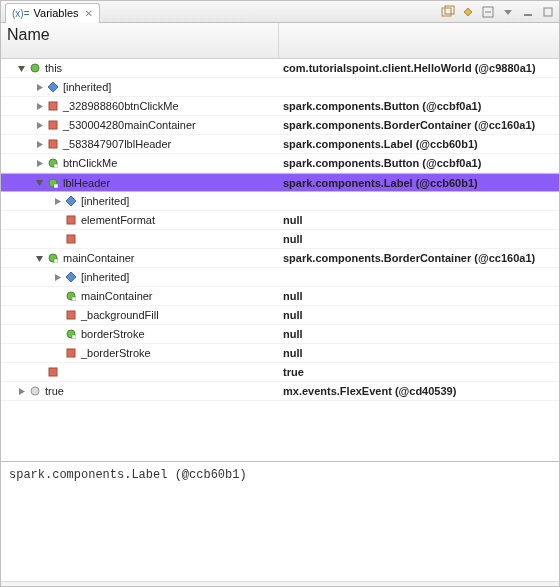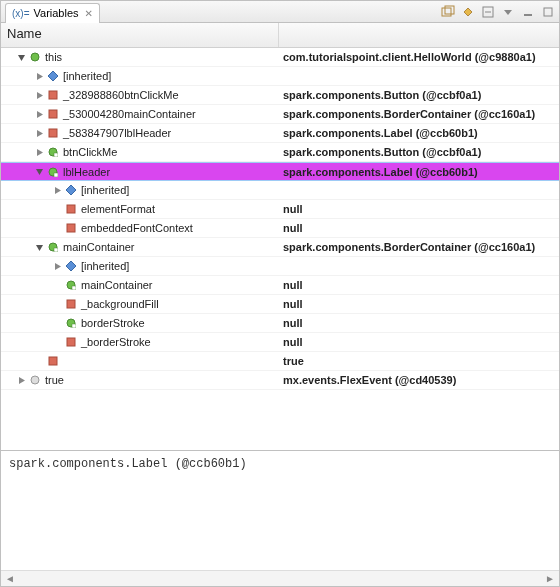--- a/index.html
+++ b/index.html
@@ -55,24 +55,24 @@
     width: 14px;
     height: 14px;
     display: inline-flex;
     align-items: center;
     justify-content: center;
     color: #777;
     font-size: 11px;
   }
   .header-row {
     display: flex;
-    height: 25px;
+    height: 36px;
     background: linear-gradient(#fafafa, #ececec);
     border-bottom: 1px solid #d0d0d0;
-    font-size: 13px;
+    font-size: 16px;
     color: #222;
   }
   .header-col {
     padding: 3px 6px;
     border-right: 1px solid #d8d8d8;
   }
   .col-name { flex: 0 0 278px; }
   .col-value { flex: 1; }
   .tree {
     height: 402px;
@@ -81,21 +81,21 @@
   }
   .row {
     display: flex;
     align-items: center;
     height: 19px;
     border-bottom: 1px solid #f2f2f2;
     white-space: nowrap;
     cursor: default;
   }
   .row.selected {
-    background: #d946ef;
+    background: #8b5cf6;
     border-top: 1px solid #9ecbf5;
     border-bottom: 1px solid #9ecbf5;
   }
   .cell-name {
     flex: 0 0 278px;
     display: flex;
     align-items: center;
     overflow: hidden;
     padding-right: 4px;
   }
@@ -354,21 +354,20 @@
     </div>
     <div class="row">
       <div class="cell-name">
         <span class="indent" style="width: 50px;"></span>
         <span class="toggle blank"></span>
         <span class="nicon">
           <svg width="10" height="10">
             <rect x="1" y="1" width="8" height="8" fill="#d96c5a" stroke="#a84a3a"></rect>
           </svg>
         </span>
-        <span class="label-text">embeddedFontContext</span>
       </div>
       <div class="cell-value">null</div>
     </div>
     <div class="row">
       <div class="cell-name">
         <span class="indent" style="width: 32px;"></span>
         <span class="toggle">
           <svg width="9" height="9">
             <path d="M1 2 L8 2 L4.5 8 Z" fill="#555"></path>
           </svg>

